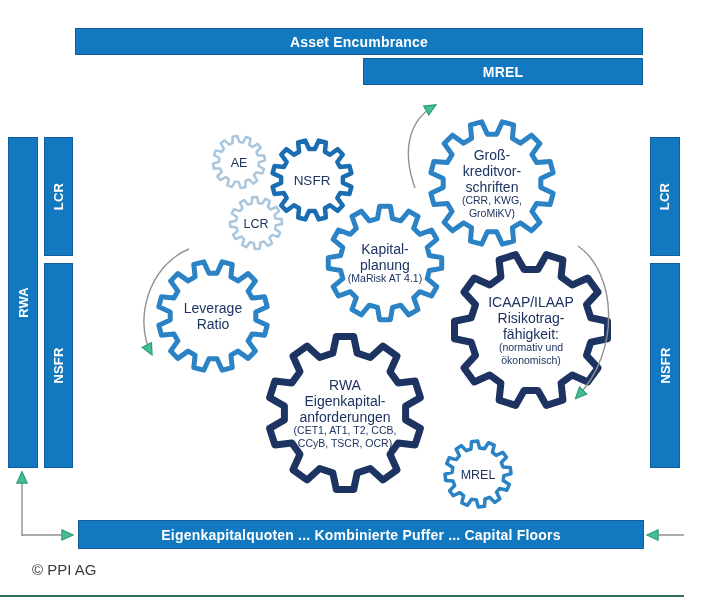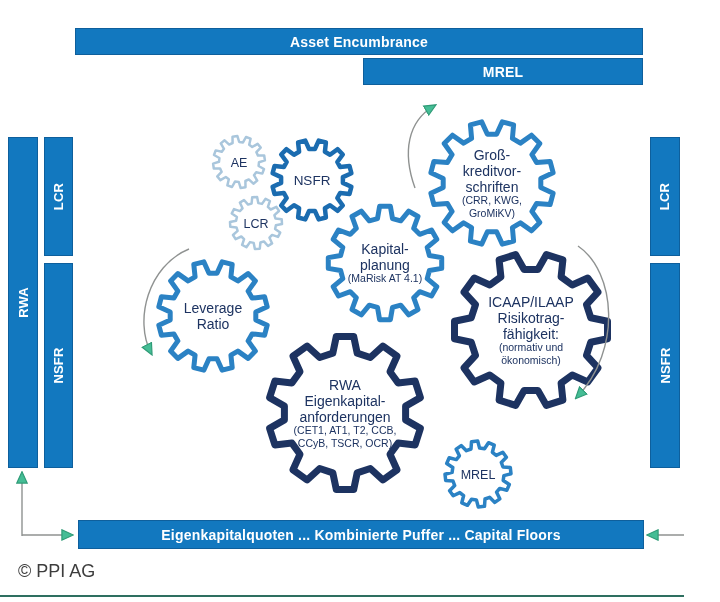--- a/index.html
+++ b/index.html
@@ -12,21 +12,21 @@
   .b-asset   {left:75px; top:28px; width:568px;height:27px;}
   .b-gross   {left:75px; top:58px; width:282px;height:27px;}
   .b-mreltop {left:363px;top:58px; width:280px;height:27px;}
   .b-rwa     {left:8px;  top:137px;width:30px; height:331px;}
   .b-lcr-l   {left:44px; top:137px;width:29px; height:119px;}
   .b-nsfr-l  {left:44px; top:263px;width:29px; height:205px;}
   .b-lcr-r   {left:650px;top:137px;width:30px; height:119px;}
   .b-nsfr-r  {left:650px;top:263px;width:30px; height:205px;}
   .b-lev     {left:686px;top:137px;width:29px; height:331px;}
   .b-bottom  {left:78px; top:520px;width:566px;height:29px;}
-  .copyright{position:absolute;left:18px;top:561px;font-size:18px;color:#3d3d3d;}
+  .copyright{position:absolute;left:32px;top:561px;font-size:15px;color:#3d3d3d;}
   .footer-line{position:absolute;left:0;top:595px;width:720px;height:2px;
                background:var(--footer-line,#2e6f60);}
   svg.layer{position:absolute;left:0;top:0;}
   .garrow{fill:none;stroke:var(--arrow-gray,#8f9291);stroke-width:1.4px;}
   #arrowhead path{fill:var(--arrow-green,#45bd95);stroke:var(--arrow-green-dark,#2f9b77);stroke-width:0.9px;}
   svg text{font-family:"Liberation Sans",sans-serif;fill:var(--text-navy,#1d3361);}
 </style>
 </head>
 <body>
 

